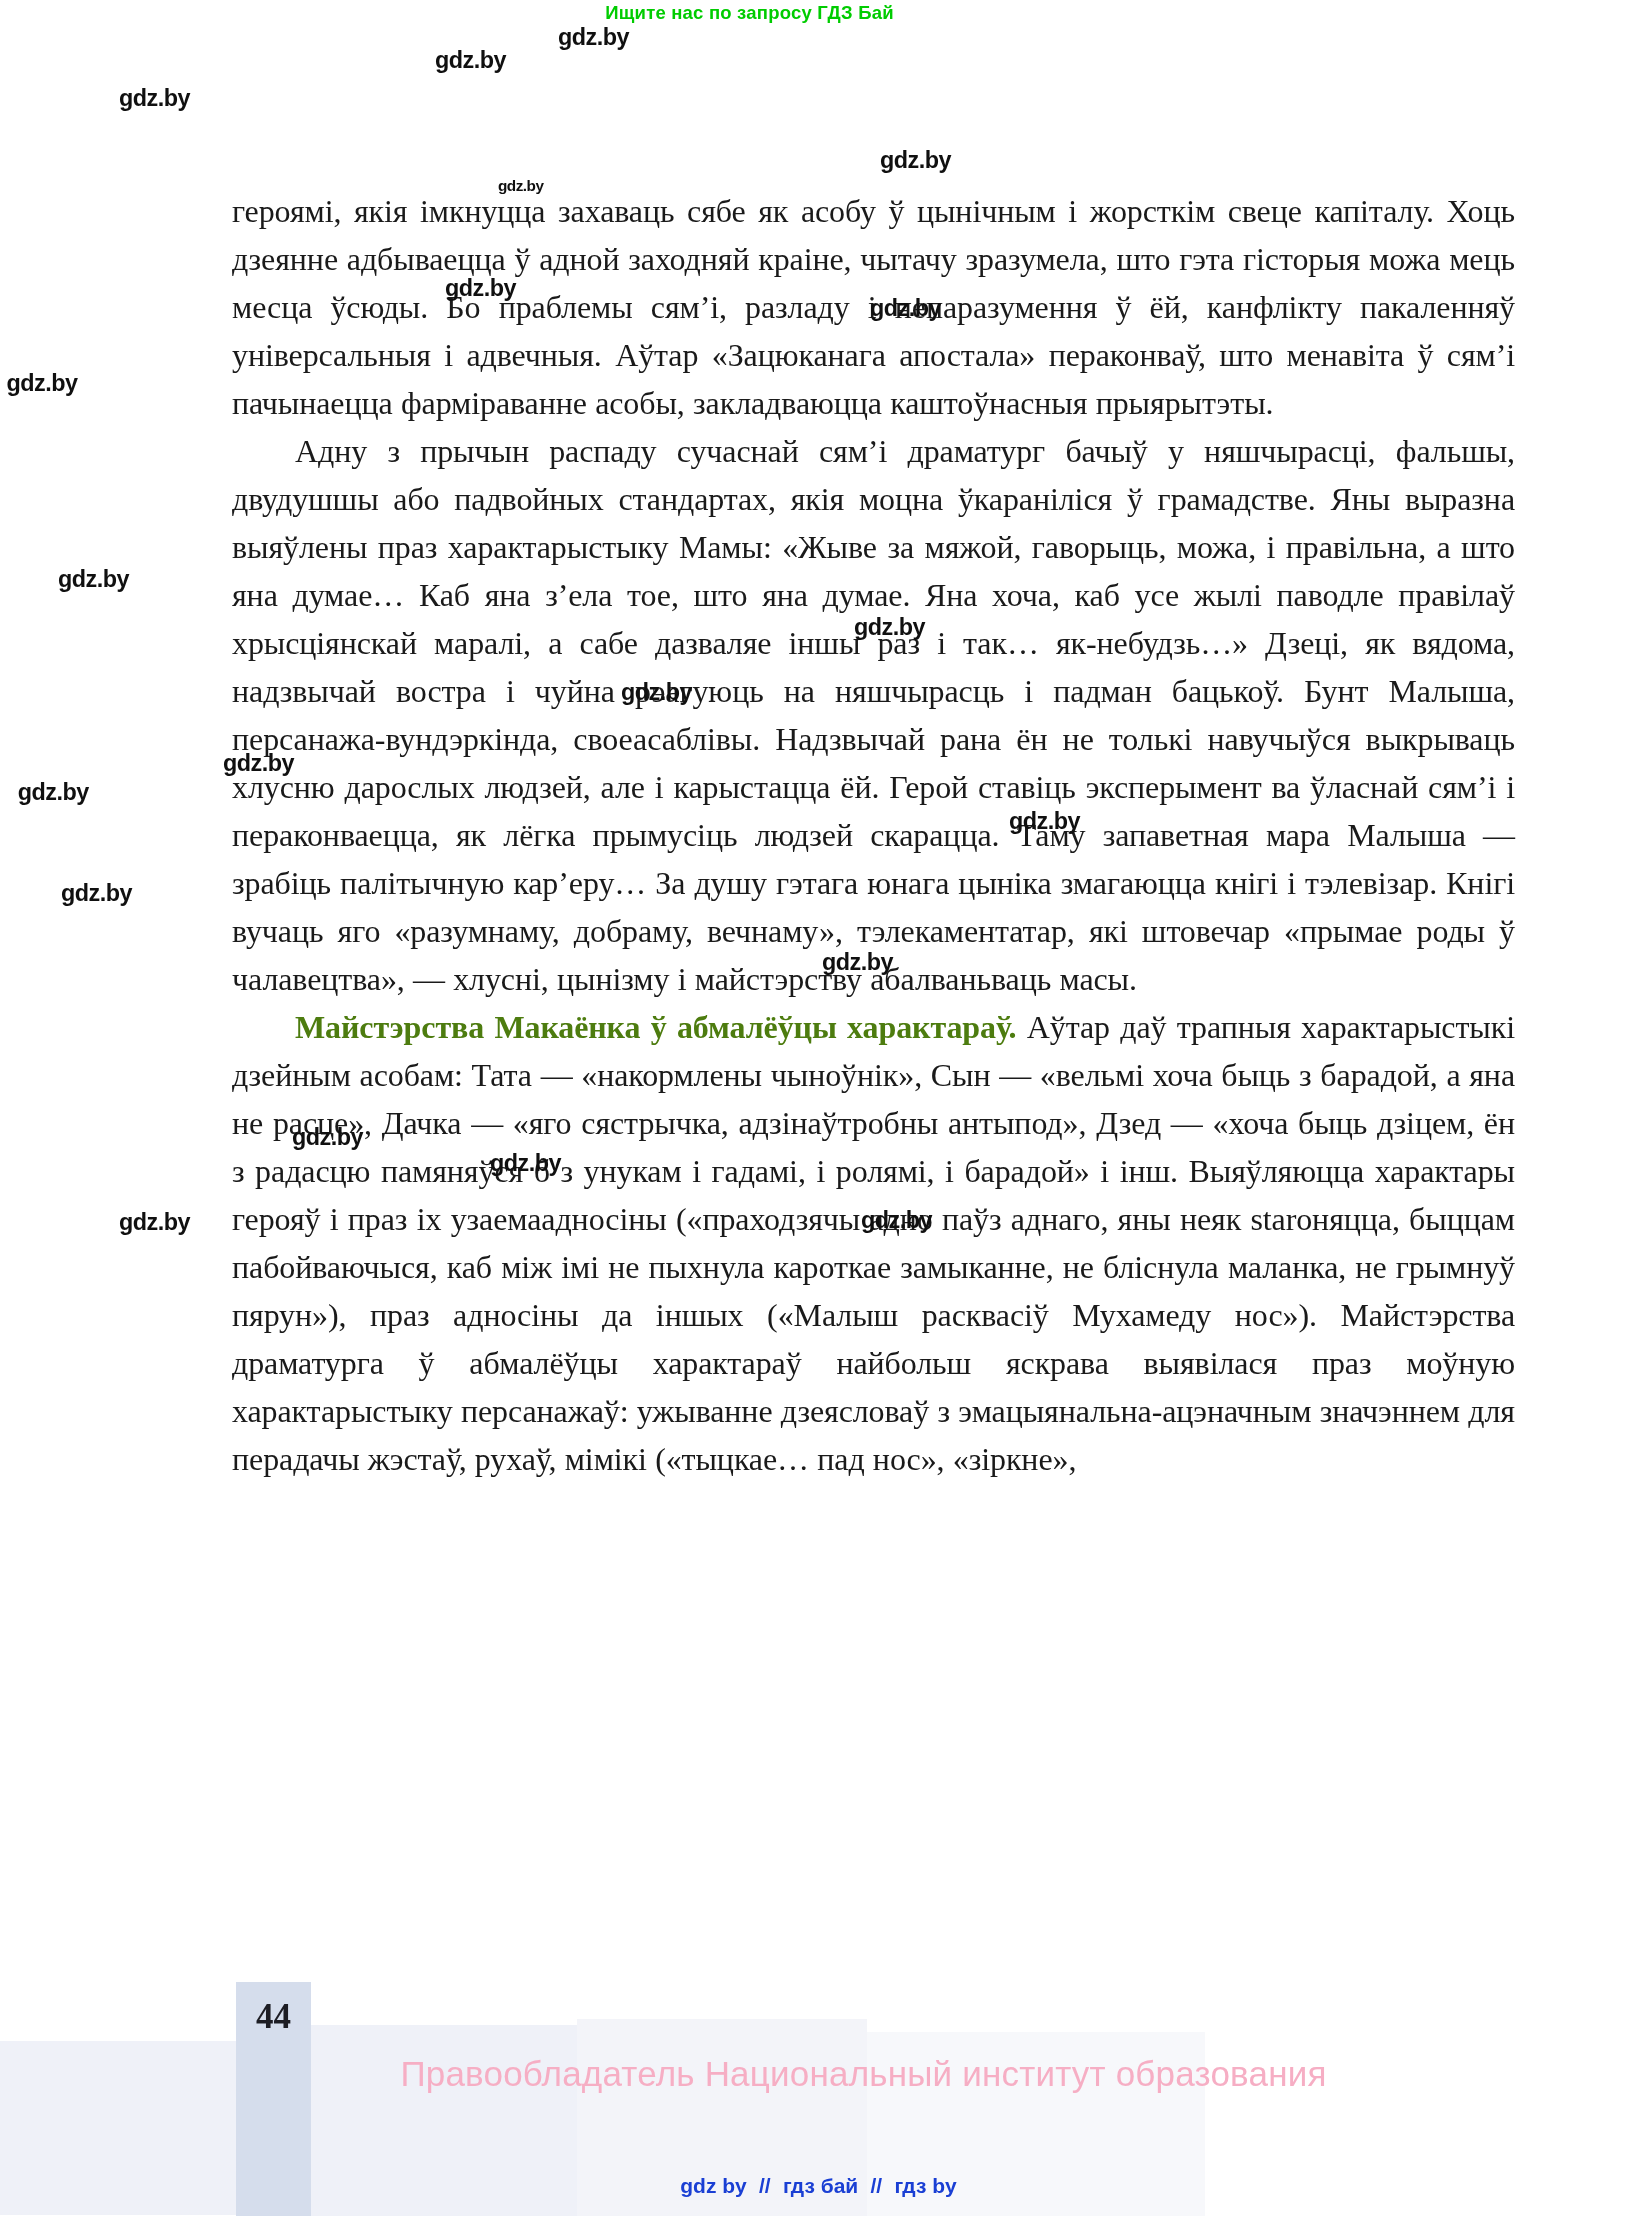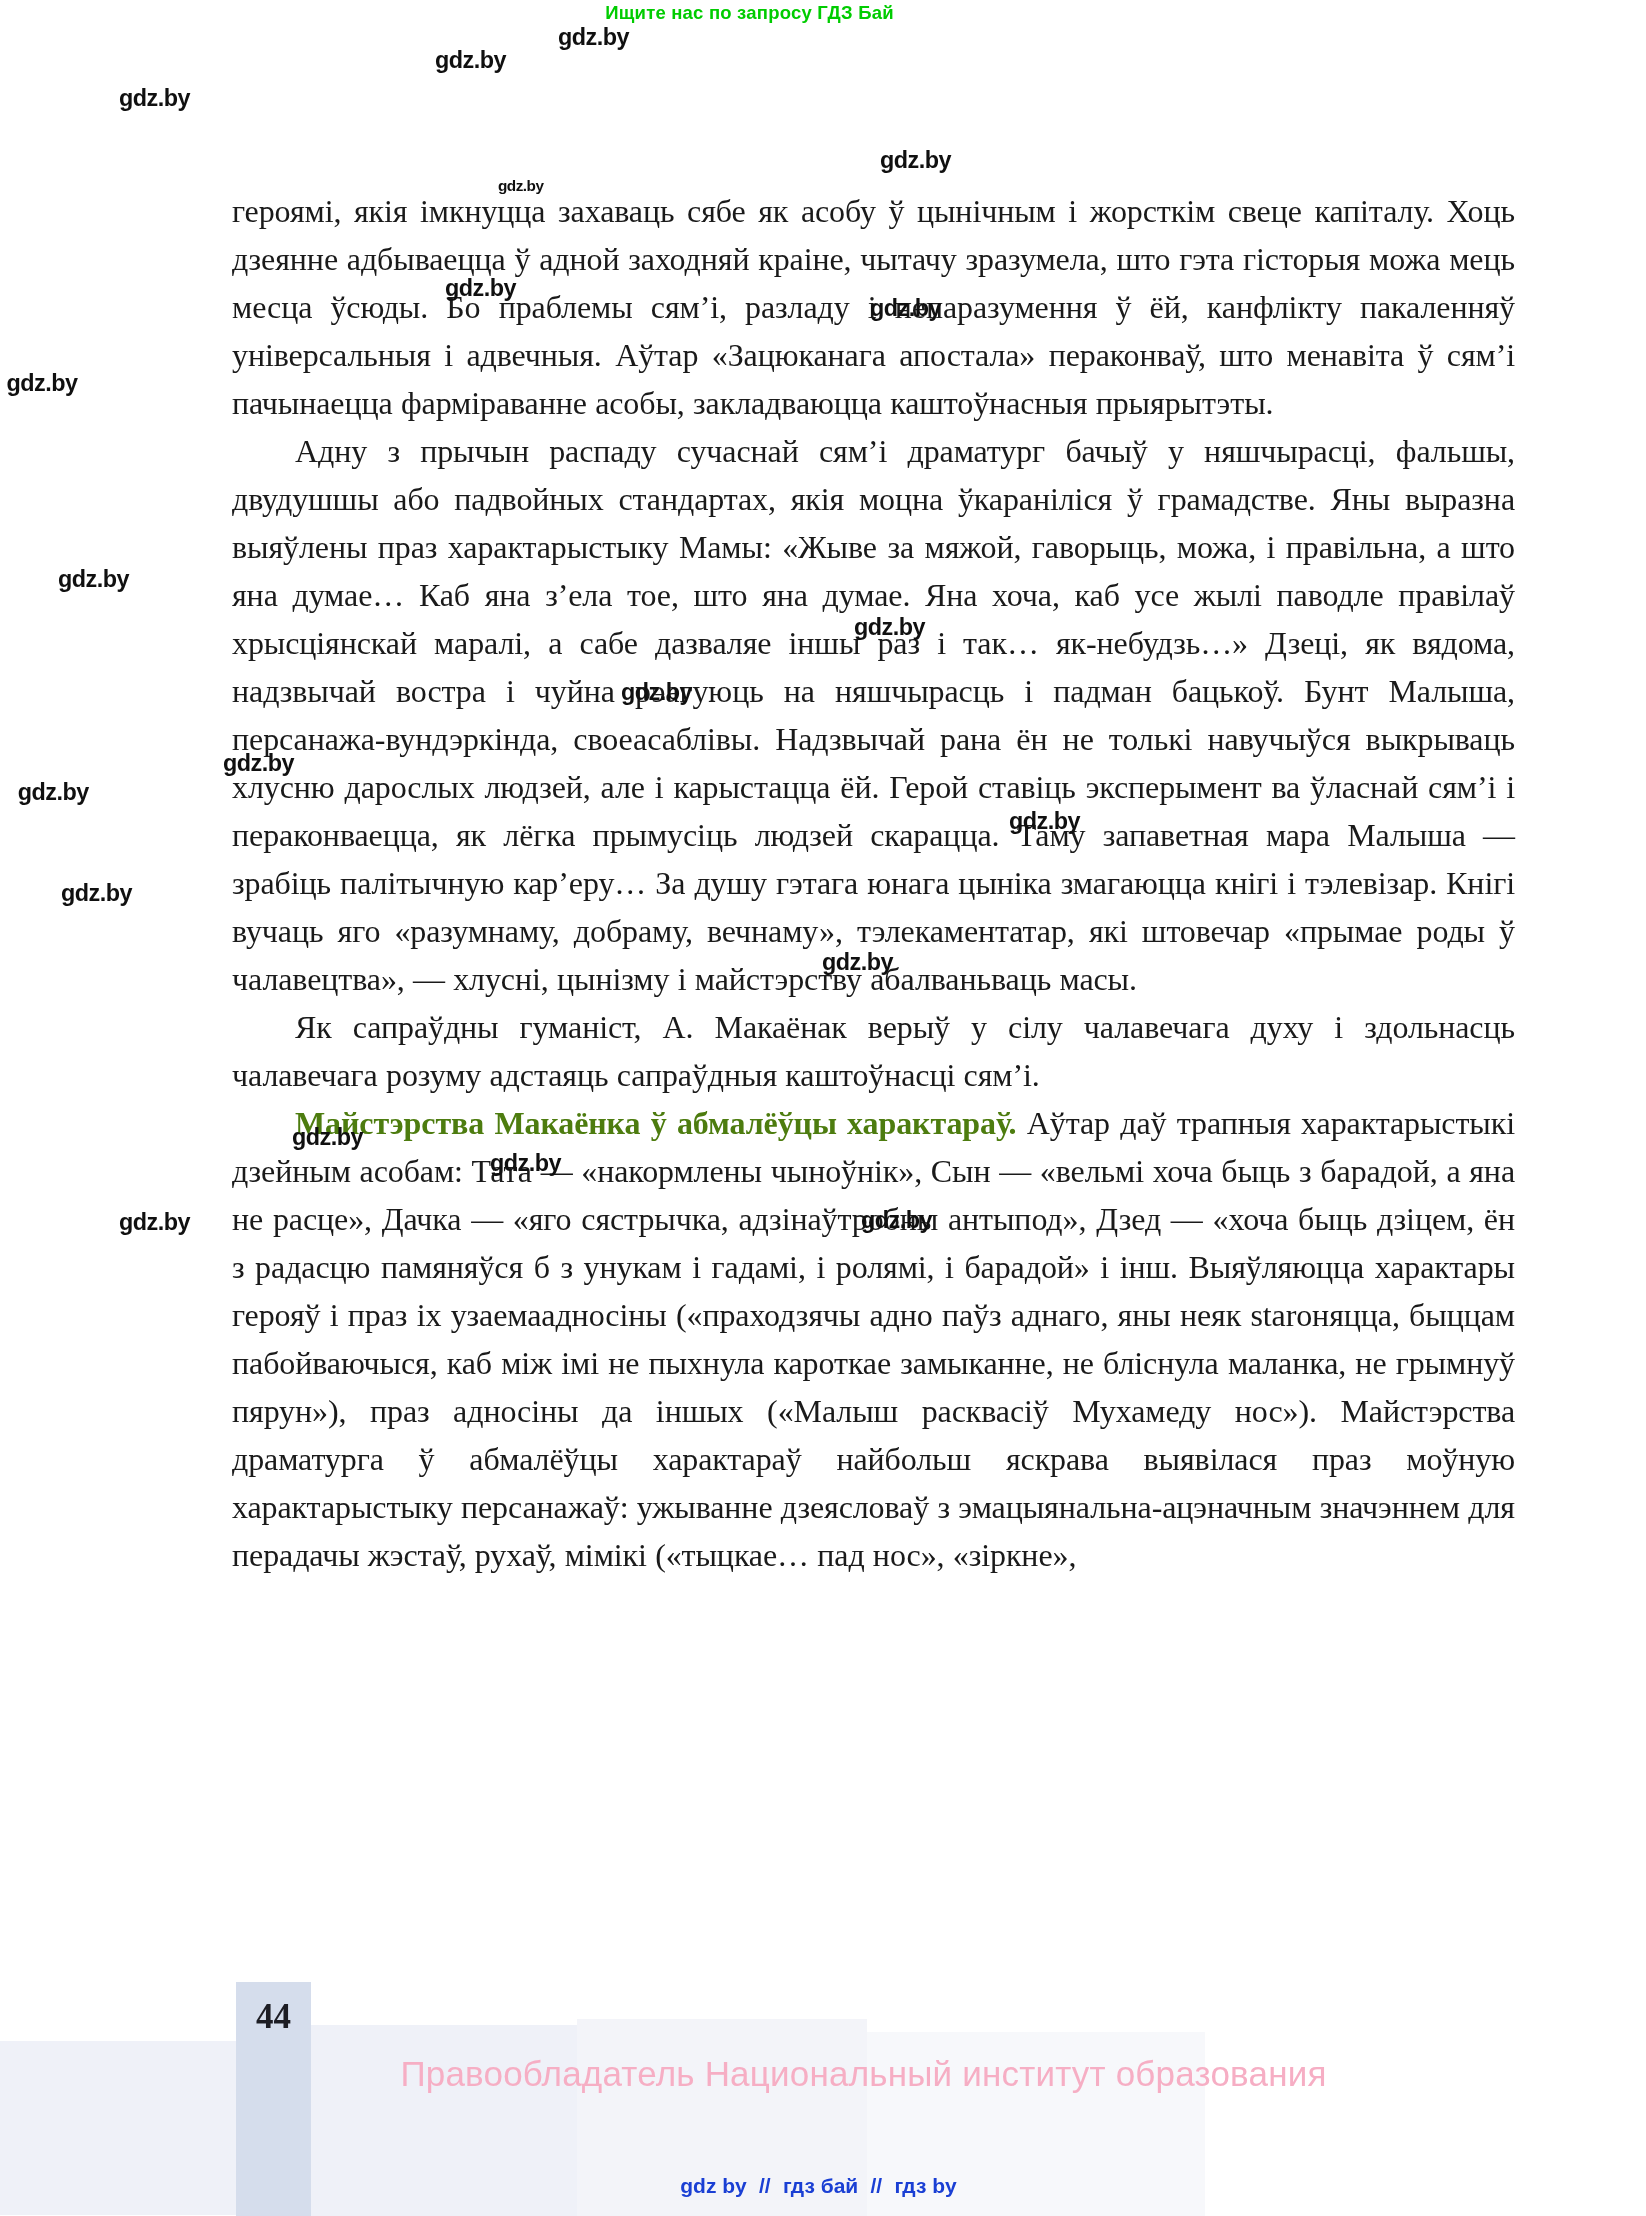--- a/index.html
+++ b/index.html
@@ -143,21 +143,20 @@
 <div class="page">
 
   <div class="promo-banner">Ищите нас по запросу ГДЗ Бай</div>
 
   <div class="text-column">
 
     <p class="para cont">героямі, якія імкнуцца захаваць сябе як асобу ў цынічным і жорсткім свеце капіталу. Хоць дзеянне адбываецца ў адной заходняй краіне, чытачу зразумела, што гэта гісторыя можа мець месца ўсюды. Бо праблемы сям’і, разладу і непаразумення ў ёй, канфлікту пакаленняў універсальныя і адвечныя. Аўтар «Зацюканага апостала» пераконваў, што менавіта ў сям’і пачынаецца фарміраванне асобы, закладваюцца каштоўнасныя прыярытэты.</p>
 
     <p class="para indent">Адну з прычын распаду сучаснай сям’і драматург бачыў у няшчырасці, фальшы, двудушшы або падвойных стандартах, якія моцна ўкараніліся ў грамадстве. Яны выразна выяўлены праз характарыстыку Мамы: «Жыве за мяжой, гаворыць, можа, і правільна, а што яна думае… Каб яна з’ела тое, што яна думае. Яна хоча, каб усе жылі паводле правілаў хрысціянскай маралі, а сабе дазваляе іншы раз і так… як-небудзь…» Дзеці, як вядома, надзвычай востра і чуйна рэагуюць на няшчырасць і падман бацькоў. Бунт Малыша, персанажа-вундэркінда, своеасаблівы. Надзвычай рана ён не толькі навучыўся выкрываць хлусню дарослых людзей, але і карыстацца ёй. Герой ставіць эксперымент ва ўласнай сям’і і пераконваецца, як лёгка прымусіць людзей скарацца. Таму запаветная мара Малыша — зрабіць палітычную кар’еру… За душу гэтага юнага цыніка змагаюцца кнігі і тэлевізар. Кнігі вучаць яго «разумнаму, добраму, вечнаму», тэлекаментатар, які штовечар «прымае роды ў чалавецтва», — хлусні, цынізму і майстэрству абалваньваць масы.</p>
 
-    <p class="para indent">Як сапраўдны гуманіст, А. Макаёнак верыў у сілу чалавечага духу і здольнасць чалавечага розуму адстаяць сапраўдныя каштоўнасці сям’і.</p>
 
     <p class="para indent"><span class="heading-run">Майстэрства Макаёнка ў абмалёўцы характараў.</span><span> Аўтар даў трапныя характарыстыкі дзейным асобам: Тата — «накормлены чыноўнік», Сын — «вельмі хоча быць з барадой, а яна не расце», Дачка — «яго сястрычка, адзінаўтробны антыпод», Дзед — «хоча быць дзіцем, ён з радасцю памяняўся б з унукам і гадамі, і ролямі, і барадой» і інш. Выяўляюцца характары герояў і праз іх узаемаадносіны («праходзячы адно паўз аднаго, яны неяк staroняцца, быццам пабойваючыся, каб між імі не пыхнула кароткае замыканне, не бліснула маланка, не грымнуў пярун»), праз адносіны да іншых («Малыш расквасіў Мухамеду нос»). Майстэрства драматурга ў абмалёўцы характараў найбольш яскрава выявілася праз моўную характарыстыку персанажаў: ужыванне дзеясловаў з эмацыянальна-ацэначным значэннем для перадачы жэстаў, рухаў, мімікі («тыцкае… пад нос», «зіркне»,</span></p>
 
   </div>
 
   <div class="wash wash-a"></div>
   <div class="wash wash-b"></div>
   <div class="wash wash-c"></div>
   <div class="wash wash-d"></div>
 

